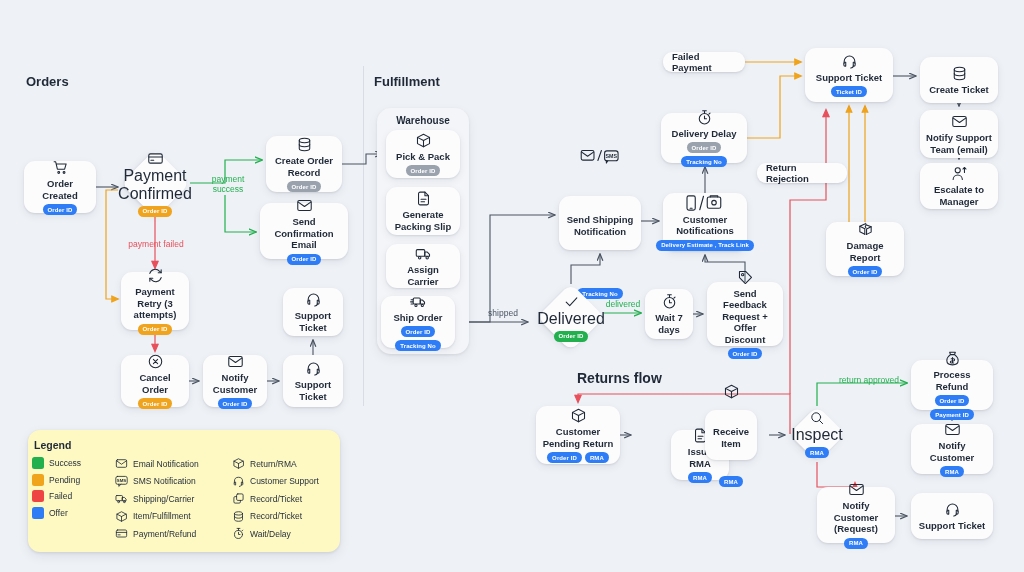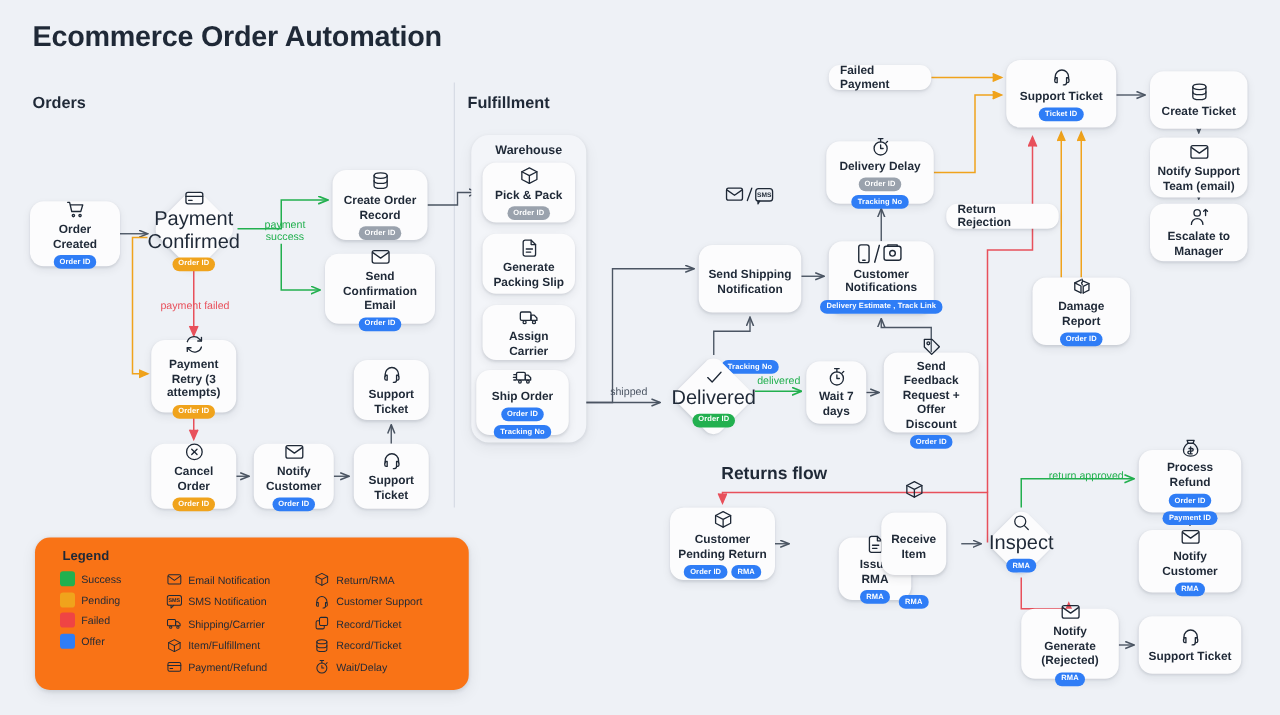--- a/index.html
+++ b/index.html
@@ -58,42 +58,41 @@
     display:flex;align-items:center;justify-content:center;
     font-size:9.5px;font-weight:bold;color:#1f2937;padding:0 9px;box-sizing:border-box;
   }
 
   .edge-label{position:absolute;font-size:8.5px;line-height:10px;text-align:center;font-weight:normal;}
   .el-green{color:#22b04f;}
   .el-red{color:#e8505b;}
   .el-gray{color:#4b5563;}
 
   .legend{
-    position:absolute;left:28px;top:430px;width:347px;height:122px;
-    background:#f97316;border-radius:12px;
+    position:absolute;left:28px;top:430px;width:312px;height:122px;
+    background:#fef9c3;border-radius:12px;
     box-shadow:0 1px 3px rgba(16,24,40,.10),0 4px 12px rgba(16,24,40,.08);
-    padding:9px 20px;box-sizing:border-box;
+    padding:9px 4px;box-sizing:border-box;
   }
   .legend h4{margin:0 0 6px 2px;font-size:10.5px;font-weight:bold;color:#1f2937;}
   .legend-cols{display:flex;gap:8px;justify-content:space-between;}
   .legend-col{display:flex;flex-direction:column;gap:4.5px;}
   .legend-col.c1{width:74px;}
   .legend-col.c2{width:108px;}
   .legend-col.c3{width:104px;}
   .legend-row{display:flex;align-items:center;gap:5px;font-size:8.5px;color:#1f2937;}
   .swatch{width:12px;height:12px;border-radius:2.5px;flex:0 0 12px;}
   .lico{width:13px;height:13px;flex:0 0 13px;display:flex;align-items:center;justify-content:center;}
   svg{display:block;}
 </style>
 </head>
 <body>
 
 <div id="canvas">
 
-  <div class="title">Ecommerce Order Automation</div>
 
   <div class="divider" style="left:363px;top:66px;height:340px;"></div>
 
   <svg class="edges" viewBox="0 0 1024 572">
     <defs>
       <marker id="ah-gray" markerWidth="7" markerHeight="7" refX="6.2" refY="3" orient="auto">
         <path d="M0,0.4 L6.4,3 L0,5.6" fill="none" stroke="#4b5563" stroke-width="1.1"></path>
       </marker>
       <marker id="ah-green" markerWidth="7" markerHeight="7" refX="6.2" refY="3" orient="auto">
         <path d="M0,0.4 L6.4,3 L0,5.6" fill="none" stroke="#22b04f" stroke-width="1.1"></path>
@@ -523,21 +522,21 @@
           <span class="badge info">RMA</span>
         </div>
       </div>
       <div class="node" style="left: 817px; top: 487px; width: 78px; height: 56px;">
         <span class="ico">
           <svg width="17" height="17" viewBox="0 0 24 24">
             <rect x="2.5" y="5" width="19" height="14" rx="2.2" stroke="#1f2937" fill="none" stroke-width="1.5" stroke-linecap="round" stroke-linejoin="round"></rect>
             <path stroke="#1f2937" fill="none" stroke-width="1.5" stroke-linecap="round" stroke-linejoin="round" d="M3.2 7.2 12 13.4l8.8-6.2"></path>
           </svg>
         </span>
-        <span class="lbl">Notify Generate (Rejected)</span>
+        <span class="lbl">Notify Customer (Request)</span>
         <div class="badges">
           <span class="badge info">RMA</span>
         </div>
       </div>
       <div class="node" style="left: 911px; top: 493px; width: 82px; height: 46px;">
         <span class="ico">
           <svg width="17" height="17" viewBox="0 0 24 24">
             <path stroke="#1f2937" fill="none" stroke-width="1.5" stroke-linecap="round" stroke-linejoin="round" d="M4.5 14.5v-2.8a7.5 7.5 0 0 1 15 0v2.8"></path>
             <path stroke="#1f2937" fill="none" stroke-width="1.5" stroke-linecap="round" stroke-linejoin="round" d="M4.5 13h2.2v5.5H5.6A1.6 1.6 0 0 1 4 17v-2.4"></path>
             <path stroke="#1f2937" fill="none" stroke-width="1.5" stroke-linecap="round" stroke-linejoin="round" d="M19.5 13h-2.2v5.5h1.1A1.6 1.6 0 0 0 20 17v-2.4"></path>

